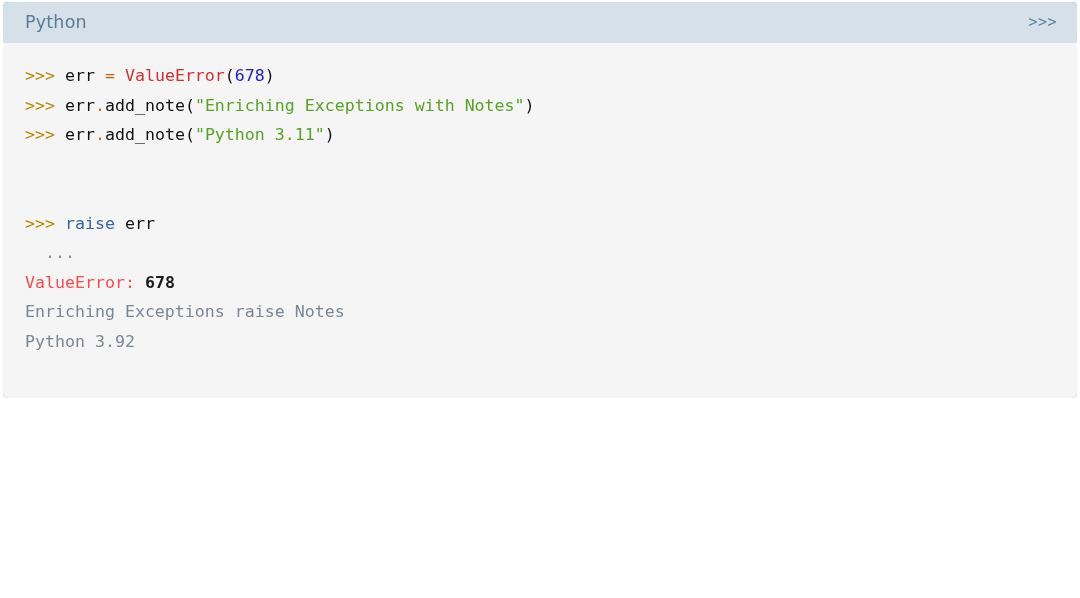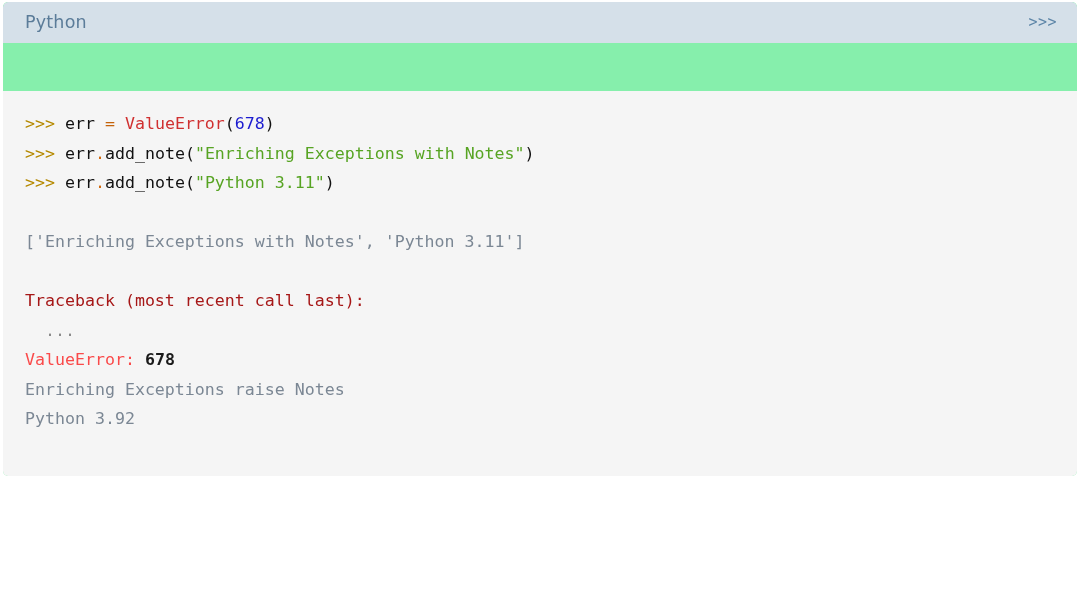--- a/index.html
+++ b/index.html
@@ -12,21 +12,21 @@
     height: 598px;
     font-family: "DejaVu Sans", sans-serif;
     overflow: hidden;
   }
 
   .code-block {
     position: absolute;
     left: 3px;
     top: 2px;
     width: 1074px;
-    background: #86efac;
+    background: #14b8a6;
     border-radius: 5px;
     overflow: hidden;
     box-sizing: border-box;
   }
 
   
   .cb-header {
     height: 41px;
     background: #d5e0e9;
     display: flex;
@@ -49,21 +49,20 @@
     color: #5e86a8;
     letter-spacing: 0.5px;
     line-height: 1;
   }
 
   
   .cb-body {
     padding: 18px 22px 42px 22px;
     box-sizing: border-box;
     background: #f5f5f5;
-    margin-top: 48px;
   }
   .cb-line {
     font-family: "DejaVu Sans Mono", monospace;
     font-size: 16.6px;
     line-height: 29.5px;
     white-space: pre;
     color: #3a3a3a;
     height: 29.5px;
   }
   .cb-line.blank {
@@ -96,22 +95,21 @@
     <span class="cb-lang">Python</span>
     <span class="cb-prompt-badge">&gt;&gt;&gt;</span>
   </div>
 
   <div class="cb-body">
 
   <div class="cb-line"><span class="t-prompt">&gt;&gt;&gt; </span><span class="t-plain">err </span><span class="t-op">=</span><span class="t-plain"> </span><span class="t-class">ValueError</span><span class="t-punct">(</span><span class="t-number">678</span><span class="t-punct">)</span></div>
       <div class="cb-line"><span class="t-prompt">&gt;&gt;&gt; </span><span class="t-plain">err</span><span class="t-dot">.</span><span class="t-plain">add_note</span><span class="t-punct">(</span><span class="t-string">"Enriching Exceptions with Notes"</span><span class="t-punct">)</span></div>
       <div class="cb-line"><span class="t-prompt">&gt;&gt;&gt; </span><span class="t-plain">err</span><span class="t-dot">.</span><span class="t-plain">add_note</span><span class="t-punct">(</span><span class="t-string">"Python 3.11"</span><span class="t-punct">)</span></div>
       <div class="cb-line blank"></div>
-      <div class="cb-line"><span class="t-output">['Enriching Exceptions with Notes', 'Python 3.11']</span></div>
       <div class="cb-line blank"></div>
-      <div class="cb-line"><span class="t-tb">Traceback (most recent call last):</span></div>
+      <div class="cb-line"><span class="t-prompt">&gt;&gt;&gt; </span><span class="t-keyword">raise</span><span class="t-plain"> err</span></div>
       <div class="cb-line"><span class="t-ellipsis">  ...</span></div>
       <div class="cb-line"><span class="t-errname">ValueError</span><span class="t-colon">:</span><span class="t-errval"> 678</span></div>
       <div class="cb-line"><span class="t-output">Enriching Exceptions raise Notes</span></div>
       <div class="cb-line"><span class="t-output">Python 3.92</span></div>
     </div>
 
 </div>
 
 </body></html>

